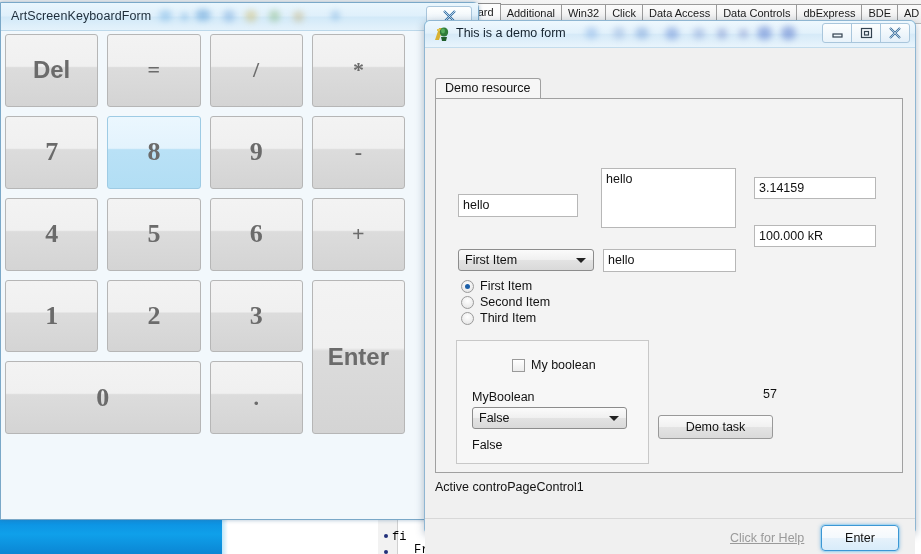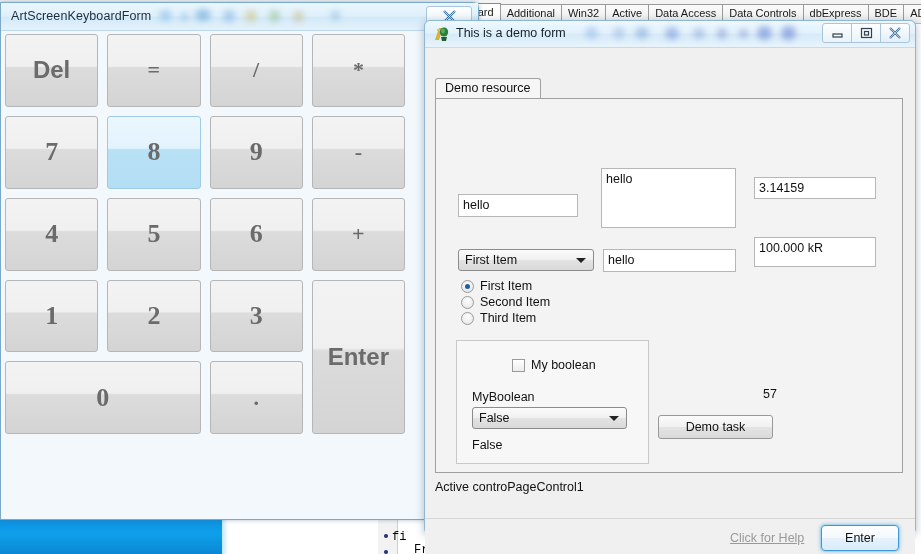--- a/index.html
+++ b/index.html
@@ -313,21 +313,21 @@
   <div class="blue-panel"></div>
   <div class="blue-panel-edge"></div>
   <div class="white-gap"></div>
 
   <div class="ide-strip-left"></div>
   <div class="ide-toolbar">
     <div class="ide-toolbar-inner" id="ide-tabs">
         <div class="ide-tab active">Standard</div>
         <div class="ide-tab">Additional</div>
         <div class="ide-tab">Win32</div>
-        <div class="ide-tab">Active</div>
+        <div class="ide-tab">Click</div>
         <div class="ide-tab">Data Access</div>
         <div class="ide-tab">Data Controls</div>
         <div class="ide-tab">dbExpress</div>
         <div class="ide-tab">BDE</div>
         <div class="ide-tab">AD</div>
       </div>
   </div>
 
   <div class="kb-window">
     <div class="kb-titlebar">
@@ -416,21 +416,21 @@
           <div class="pc-tab">Demo resource</div>
         </div>
         <div class="pc-page">
 
           <div class="fld" style="left:22px; top:95px; width:120px; height:23px;">hello</div>
 
           <div class="fld memo" style="left:165px; top:69px; width:135px; height:60px;">hello</div>
 
           <div class="fld" style="left:318px; top:78px; width:122px; height:22px;">3.14159</div>
 
-          <div class="fld" style="left:318px; top:138px; width:122px; height:30px;">100.000 kR</div>
+          <div class="fld" style="left:318px; top:126px; width:122px; height:22px;">100.000 kR</div>
 
           <div class="combo" style="left:22px; top:150px; width:136px;">
             <span>First Item</span>
             <span class="arrow"></span>
           </div>
 
           <div class="fld" style="left:167px; top:150px; width:133px; height:23px;">hello</div>
 
           <div class="radio-row checked" style="left:25px; top:180px;">
             <span class="radio-dot"></span>

